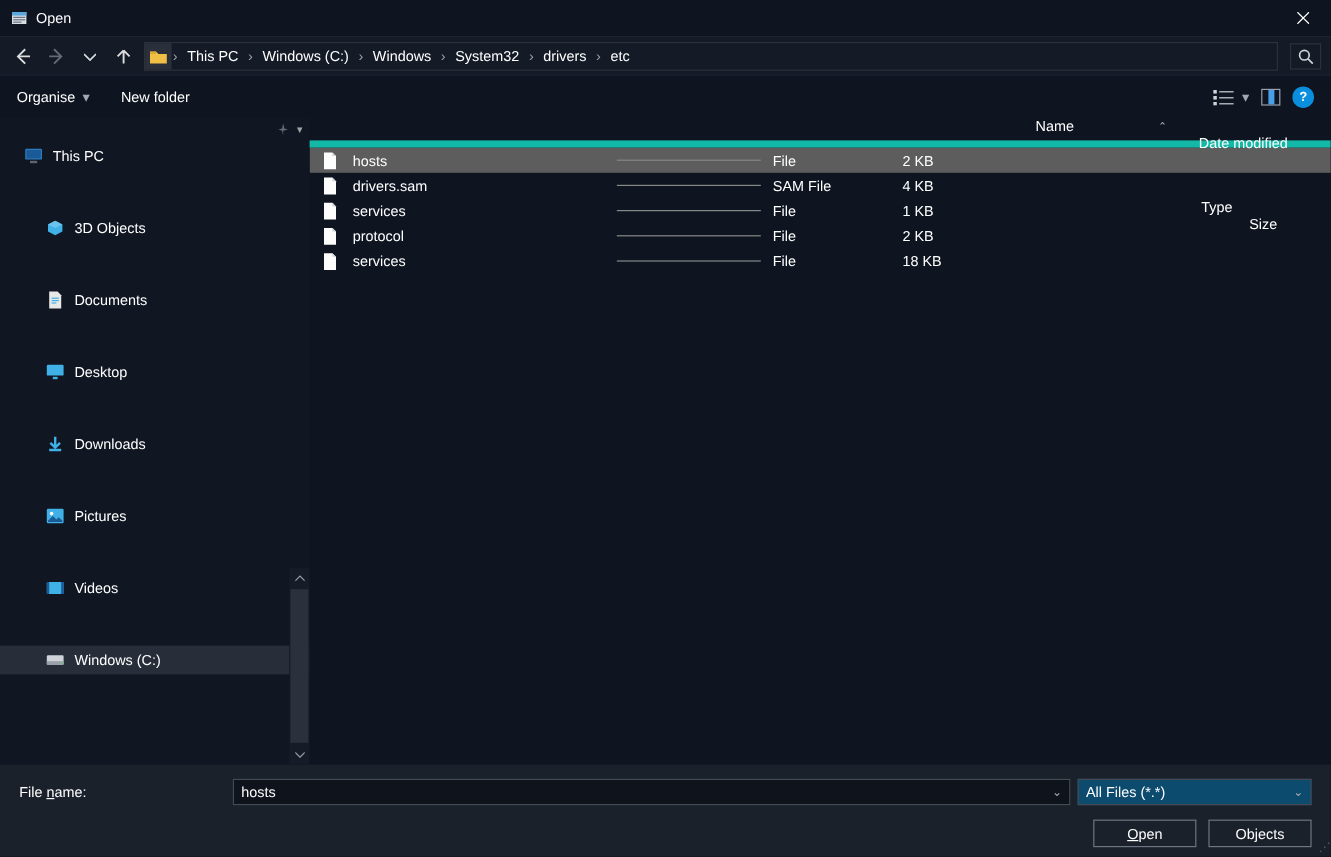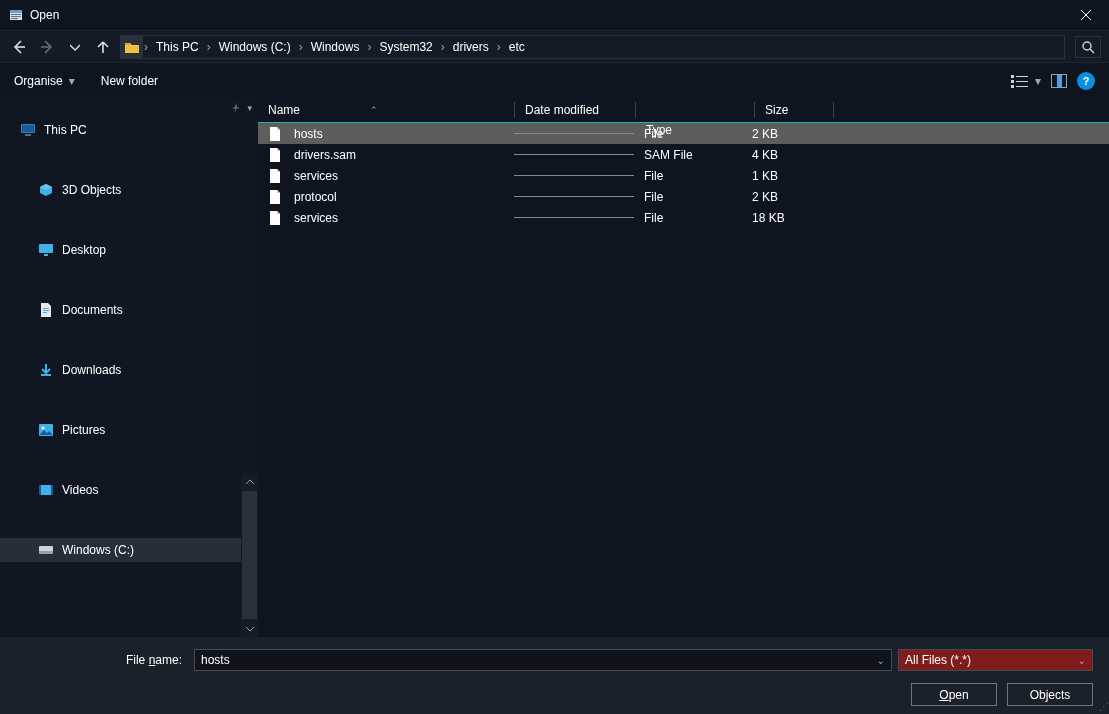--- a/index.html
+++ b/index.html
@@ -24,42 +24,42 @@
 .side{ width:258px; background:#111722; display:flex; flex-direction:column; position:relative;}
 .side .pinrow{ height:20px; display:flex; justify-content:flex-end; padding-right:6px; align-items:center; gap:6px; opacity:.6;}
 .treeitem{ height:24px; display:flex; align-items:center; padding-left:20px; gap:8px; cursor:pointer;}
 .treeitem.child{ padding-left:38px;margin-top:36px;}
 .treeitem.sel{ background:#272e3a;}
 .treeitem .tic{width:16px;height:16px;display:flex;align-items:center;justify-content:center;}
 .side-scroll{position:absolute;right:0;top:375px;bottom:0;width:17px;display:flex;flex-direction:column;align-items:center;justify-content:space-between;background:#161c27;}
 .side-scroll .sbtn{width:17px;height:17px;display:flex;align-items:center;justify-content:center;}
 .side-scroll .thumb{width:15px;flex:1;background:#2b313c;margin:1px;}
 .main{ flex:1; background:#0f1520; display:flex; flex-direction:column;}
-.cols{ height:25px; display:flex; align-items:center; border-bottom:1px solid #14b8a6; position:relative;}
+.cols{ height:25px; display:flex; align-items:flex-end; border-bottom:6px solid #14b8a6; position:relative;flex-direction:column;}
 .col{ padding-left:10px; color:#cfd3d8; height:100%; display:flex; align-items:center;}
 .col.name{width:256px;}
 .col.mod{width:120px;}
 .col.type{width:118px;margin-top:40px;}
 .col.size{width:78px;}
 .coldiv{width:1px;height:16px;background:#3a414c;}
 .sortic{margin-left:70px;color:#a0a6b0;font-size:9px;}
 .filerow{ height:21px; display:flex; align-items:center;}
 .filerow.sel{ background:#5d5d5e; }
 .filerow .ficon{width:16px;height:16px;margin-left:10px;margin-right:10px;}
 .filerow .fname{width:220px;}
 .filerow .fmod{width:120px;height:1px;background:#888; margin-right:0;}
 .filerow .ftype{width:118px;padding-left:10px;}
 .filerow .fsize{width:78px;text-align:left;padding-right:8px;}
 .bottom{ background:#1b212b; padding:12px 16px 8px 16px; display:flex; flex-direction:column; gap:12px;}
 .fnrow{ display:flex; align-items:center; gap:6px;}
-.fnlabel{ width:172px; text-align:right; padding-right:6px;}
+.fnlabel{ width:172px; padding-right:6px;}
 .fnlabel u{text-decoration:underline;}
 .fninput{ flex:1; height:22px; background:#0e131c; border:1px solid #454b55; padding:0 6px; display:flex; align-items:center; justify-content:space-between;}
 .fninput input{ background:transparent; border:none; outline:none; width:100%; color:#fff; font-size:12px;}
-.filter{ width:195px; height:22px; background:#7f1d1d; border:1px solid #454b55; display:flex; align-items:center; padding:0 6px; justify-content:space-between;}
+.filter{ width:195px; height:22px; background:#0c4a6e; border:1px solid #454b55; display:flex; align-items:center; padding:0 6px; justify-content:space-between;}
 .btnrow{ display:flex; justify-content:flex-end; gap:10px;}
 .dlgbtn{ width:86px; height:23px; border:1px solid #6d7580; display:flex; align-items:center; justify-content:center; cursor:pointer;}
 .dlgbtn u{text-decoration:underline;}
 .resize{position:absolute;right:2px;bottom:2px;color:#5a606a;font-size:10px;letter-spacing:-2px;}
 svg{display:block;}
 .dd{color:#a4a8b0;}
 .helpcircle{width:18px;height:18px;border-radius:50%;background:#098fde;display:flex;align-items:center;justify-content:center;font-weight:bold;font-size:11px;}
 .viewic{width:18px;height:14px;}
 .prevpane{width:16px;height:14px;border:1px solid #9aa0aa;position:relative;}
 .prevpane::after{content:"";position:absolute;left:5px;top:0;bottom:0;width:5px;background:#4aa0e8;}
@@ -194,37 +194,37 @@
           <span class="tic">
             <svg width="16" height="14">
               <path d="M8 1 L14 4 L14 10 L8 13 L2 10 L2 4 Z" fill="#3fb1e6"></path>
               <path d="M8 1 L14 4 L8 7 L2 4 Z" fill="#6ac3ee"></path>
             </svg>
           </span>
           <span>3D Objects</span>
         </div>
         <div class="treeitem child">
           <span class="tic">
-            <svg width="16" height="14">
-              <rect x="1" y="1" width="14" height="9" fill="#3fb1e6" rx="1"></rect>
-              <rect x="6" y="11" width="4" height="2" fill="#3fb1e6"></rect>
-            </svg>
-          </span>
-          <span>Desktop</span>
-        </div>
-        <div class="treeitem child">
-          <span class="tic">
             <svg width="14" height="16">
               <path d="M2 1 L9 1 L12 4 L12 15 L2 15 Z" fill="#e8e8e8"></path>
               <rect x="4" y="6" width="6" height="1" fill="#3fb1e6"></rect>
               <rect x="4" y="8" width="6" height="1" fill="#3fb1e6"></rect>
               <rect x="4" y="10" width="4" height="1" fill="#3fb1e6"></rect>
             </svg>
           </span>
           <span>Documents</span>
+        </div>
+        <div class="treeitem child">
+          <span class="tic">
+            <svg width="16" height="14">
+              <rect x="1" y="1" width="14" height="9" fill="#3fb1e6" rx="1"></rect>
+              <rect x="6" y="11" width="4" height="2" fill="#3fb1e6"></rect>
+            </svg>
+          </span>
+          <span>Desktop</span>
         </div>
         <div class="treeitem child">
           <span class="tic">
             <svg width="14" height="14">
               <path d="M7 1 L7 9 M3 6 L7 10 L11 6" stroke="#3fb1e6" stroke-width="2" fill="none"></path>
               <line x1="2" y1="12" x2="12" y2="12" stroke="#3fb1e6" stroke-width="2"></line>
             </svg>
           </span>
           <span>Downloads</span>
         </div>

